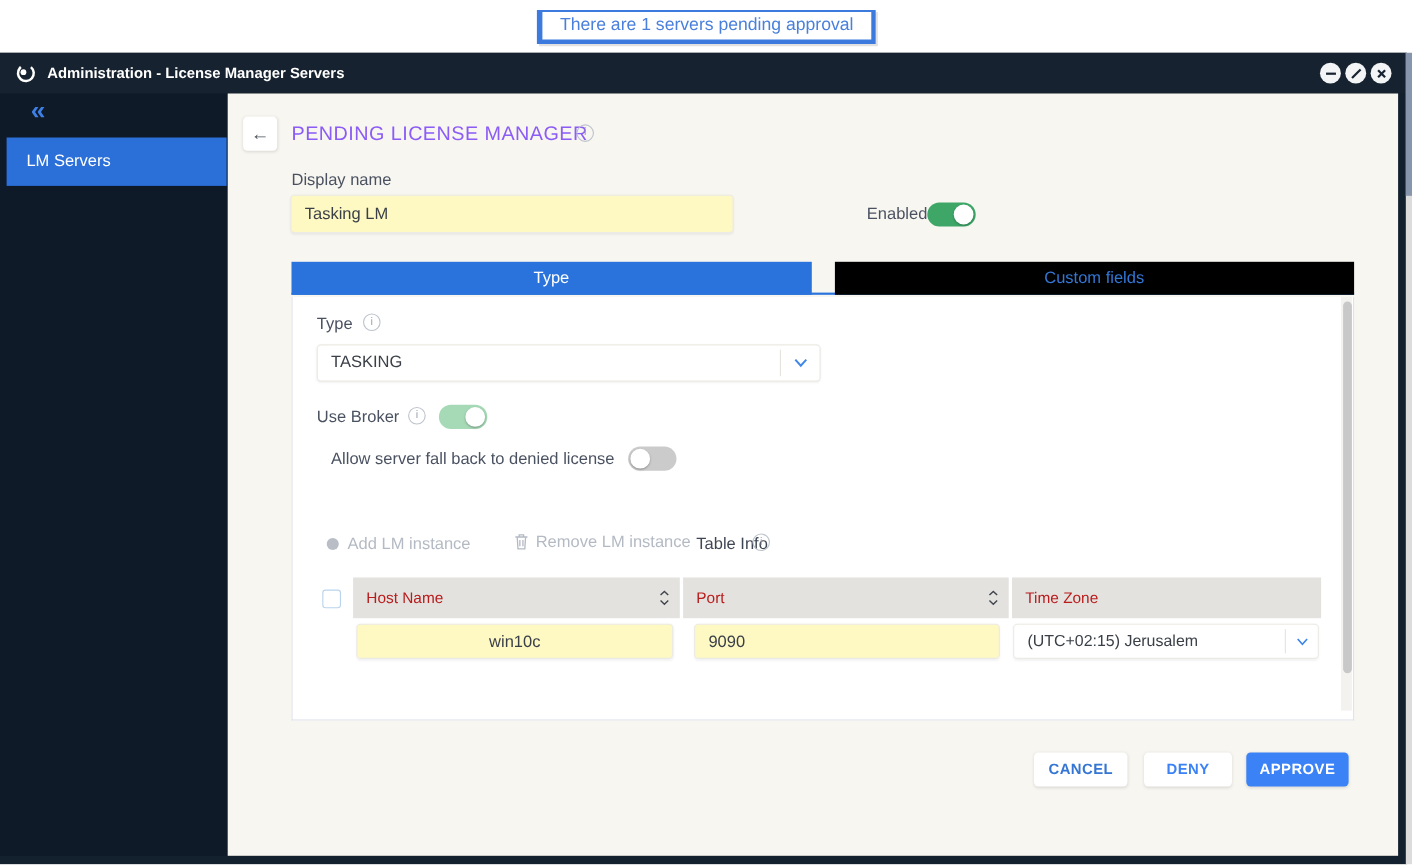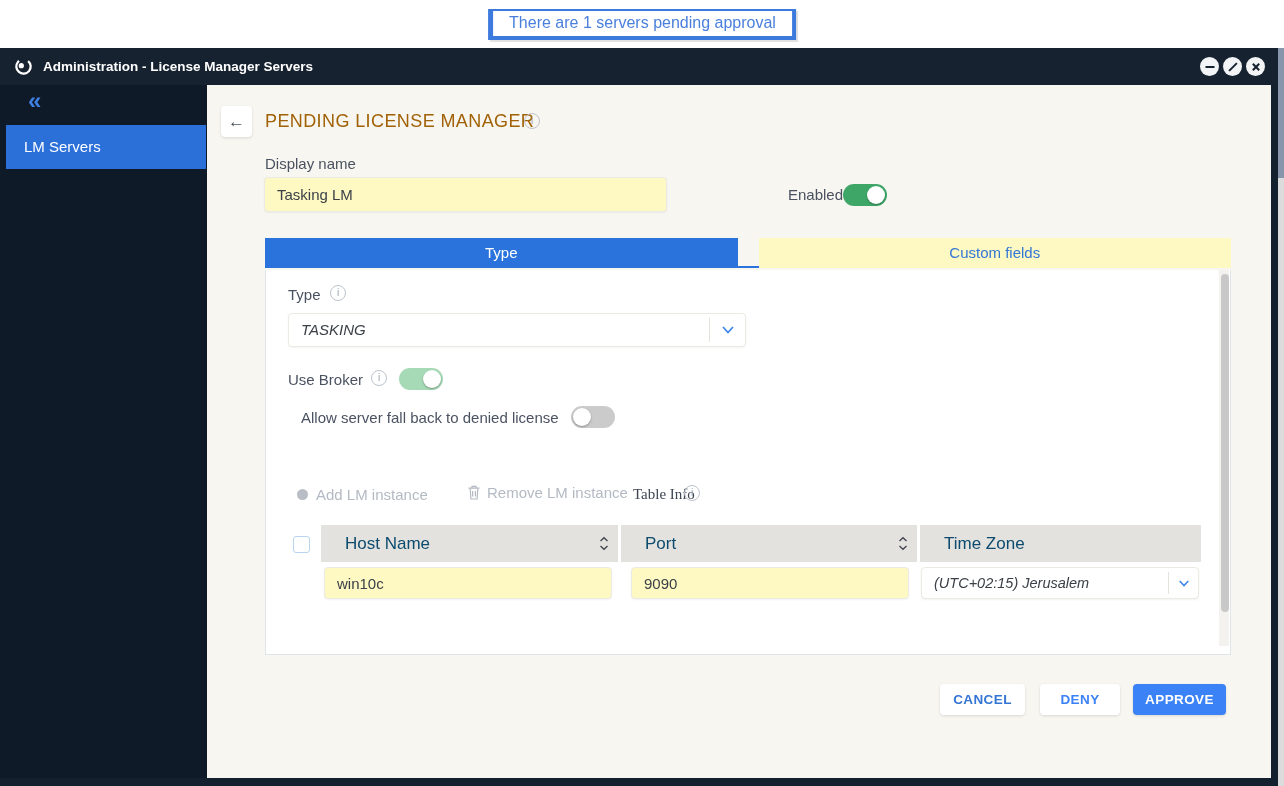--- a/index.html
+++ b/index.html
@@ -30,21 +30,21 @@
   .collapse { position:absolute; left:28px; top:4px; color:#3f7ee2; font-size:24px; font-weight:bold; cursor:pointer; line-height:1; }
   .nav-item { position:absolute; left:6px; top:40px; width:200px; height:44px; background:#2b6fd9;
     color:#ffffff; font-size:15px; line-height:44px; padding-left:18px; cursor:pointer; }
 
   
   .content { position:absolute; left:207px; top:37px; width:1064px; height:693px; background:#f8f6f0; }
 
   .back-btn { position:absolute; left:14px; top:21px; width:31px; height:31px; background:#ffffff;
     border-radius:4px; box-shadow:0 1px 3px rgba(0,0,0,.12); color:#4a5059; font-size:17px;
     display:flex; align-items:center; justify-content:center; cursor:pointer; }
-  .page-title { position:absolute; left:58px; top:26px; font-size:18px; color:#a16207; letter-spacing:.4px; }
+  .page-title { position:absolute; left:58px; top:26px; font-size:18px; color:#8b5cf6; letter-spacing:.4px; }
   .info { display:inline-block; width:16px; height:16px; border:1px solid #bdc3cc; border-radius:50%;
     color:#9ca3ae; font-size:10px; line-height:14px; text-align:center; vertical-align:middle; }
   .info::after { content:"i"; }
   .title-info { position:absolute; left:317px; top:28px; }
 
   .field-label { font-size:15px; color:#4a5261; }
   .lbl-display { position:absolute; left:58px; top:70px; }
   .text-input { background:#fef9c3; border:1px solid #eceae4; border-radius:4px; font-size:15px; color:#3b4048;
     padding:0 12px; font-family:"Liberation Sans", sans-serif; box-shadow:0 1px 2px rgba(0,0,0,.05); }
   .inp-display { position:absolute; left:57px; top:92px; width:403px; height:35px; }
@@ -54,61 +54,61 @@
     box-shadow:0 1px 2px rgba(0,0,0,.3); }
   .toggle.on .knob { right:2px; }
   .toggle.off .knob { left:2px; }
   .tgl-enabled { position:absolute; left:636px; top:99px; background:#3ea768; }
 
   
   .tabs { position:absolute; left:58px; top:153px; width:966px; height:30px; display:flex;
     border-bottom:2px solid #2a73dc; }
   .tab { width:50%; height:30px; font-size:15px; text-align:center; line-height:30px; cursor:pointer; }
   .tab.active { background:#2a73dc; color:#ffffff; }
-  .tab.inactive { background:#fef9c3; color:#3277d5;margin-left:21px; }
+  .tab.inactive { background:#000000; color:#3277d5;margin-left:21px; }
 
   
   .panel { position:absolute; left:58px; top:185px; width:966px; height:385px; background:#ffffff;
     border:1px solid #dfe3ec; border-top:none; }
 
   .lbl-type { position:absolute; left:22px; top:16px; }
   .type-info { position:absolute; left:64px; top:15px; }
   .dropdown { position:absolute; background:#fff; border:1px solid #eceae4; border-radius:4px;
-    box-shadow:0 1px 2px rgba(0,0,0,.05); cursor:pointer;font-style:italic; }
+    box-shadow:0 1px 2px rgba(0,0,0,.05); cursor:pointer; }
   .dd-type { left:22px; top:43px; width:458px; height:34px; }
   .dd-value { position:absolute; left:12px; top:0; line-height:32px; font-size:15px; color:#3b4048; }
   .dd-caret-zone { position:absolute; right:0; top:4px; bottom:4px; width:36px; border-left:1px solid #e6e3dc;
     display:flex; align-items:center; justify-content:center; }
 
   .lbl-broker { position:absolute; left:22px; top:101px; }
   .broker-info { position:absolute; left:105px; top:100px; }
   .tgl-broker { position:absolute; left:133px; top:98px; background:#a6dab6; }
   .lbl-fallback { position:absolute; left:35px; top:139px; }
   .tgl-fallback { position:absolute; left:305px; top:136px; background:#cbcbcb; }
 
   
   .tb-add { position:absolute; left:31px; top:216px; display:flex; align-items:center; gap:8px;
     color:#b4bac3; font-size:15px; }
   .dot-icon { width:11px; height:11px; border-radius:50%; background:#b9bec6; }
   .tb-remove { position:absolute; left:201px; top:214px; display:flex; align-items:flex-end; gap:6px;
     color:#b4bac3; font-size:15px; }
-  .tb-info { position:absolute; left:367px; top:216px; color:#3e4553; font-size:15px;font-family:Liberation Serif, serif; }
+  .tb-info { position:absolute; left:367px; top:216px; color:#3e4553; font-size:15px; }
   .tbinfo-icon { position:absolute; left:418px; top:215px; }
 
   
   .chk { position:absolute; left:27px; top:266px; width:17px; height:17px; background:#fff;
     border:1px solid #b9d4ee; border-radius:3px; cursor:pointer; }
-  .th { position:absolute; top:255px; height:37px; background:#e3e2df; font-size:17px; color:#0c4a6e;
-    line-height:37px; padding-left:24px; cursor:pointer; }
+  .th { position:absolute; top:255px; height:37px; background:#e3e2df; font-size:14px; color:#b91c1c;
+    line-height:37px; padding-left:12px; cursor:pointer; }
   .th-host { left:55px;  width:297px; }
   .th-port { left:355px; width:296px; }
   .th-tz   { left:654px; width:281px; }
   .sort { position:absolute; right:9px; top:11px; }
   .cell-input { position:absolute; top:297px; height:32px; }
-  .ci-host { left:58px;  width:288px; }
+  .ci-host { left:58px;  width:288px;text-align:center; }
   .ci-port { left:365px; width:278px; }
   .dd-tz   { left:655px; top:297px; width:278px; height:32px; }
   .dd-tz .dd-value { font-size:14.5px; line-height:30px; }
 
   
   .scroll-track { position:absolute; right:1px; top:0; width:10px; height:376px; background:#f3f2ef; }
   .scroll-thumb { position:absolute; right:1px; top:4px; width:8px; height:338px; background:#c8c8c8; border-radius:4px; }
 
   
   .btn { position:absolute; top:599px; height:31px; border:none; border-radius:4px; font-size:13.5px;

